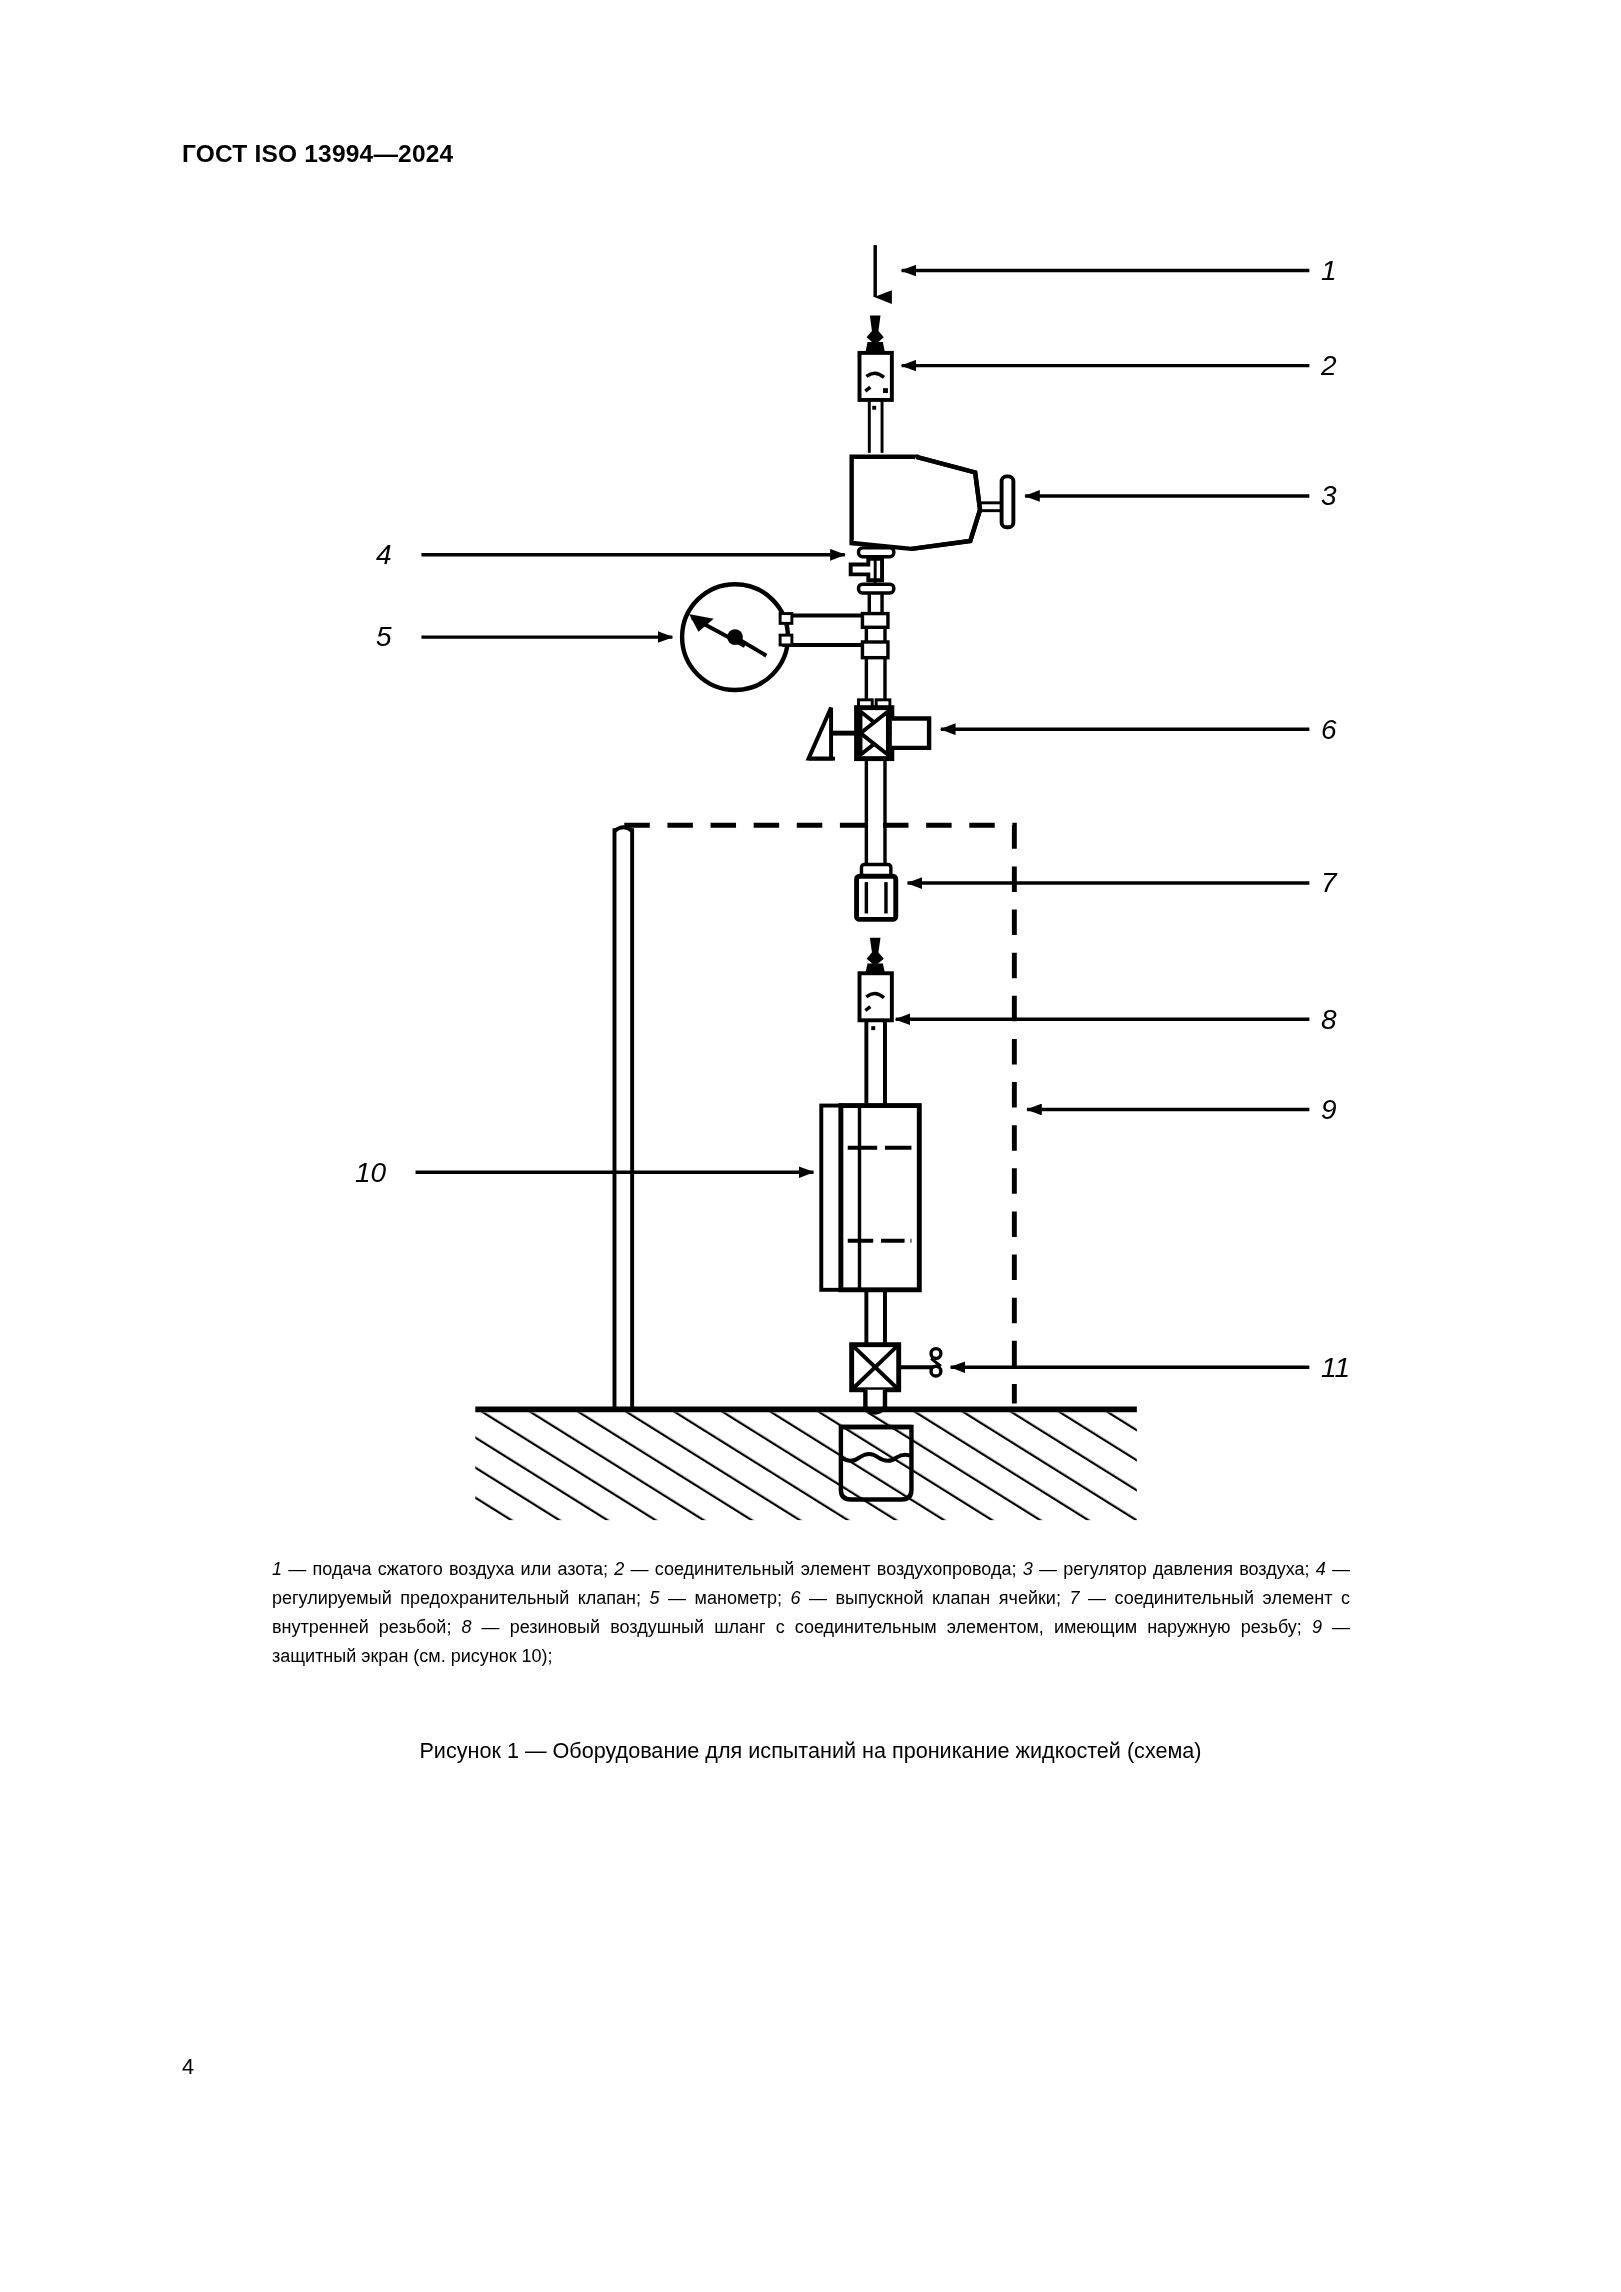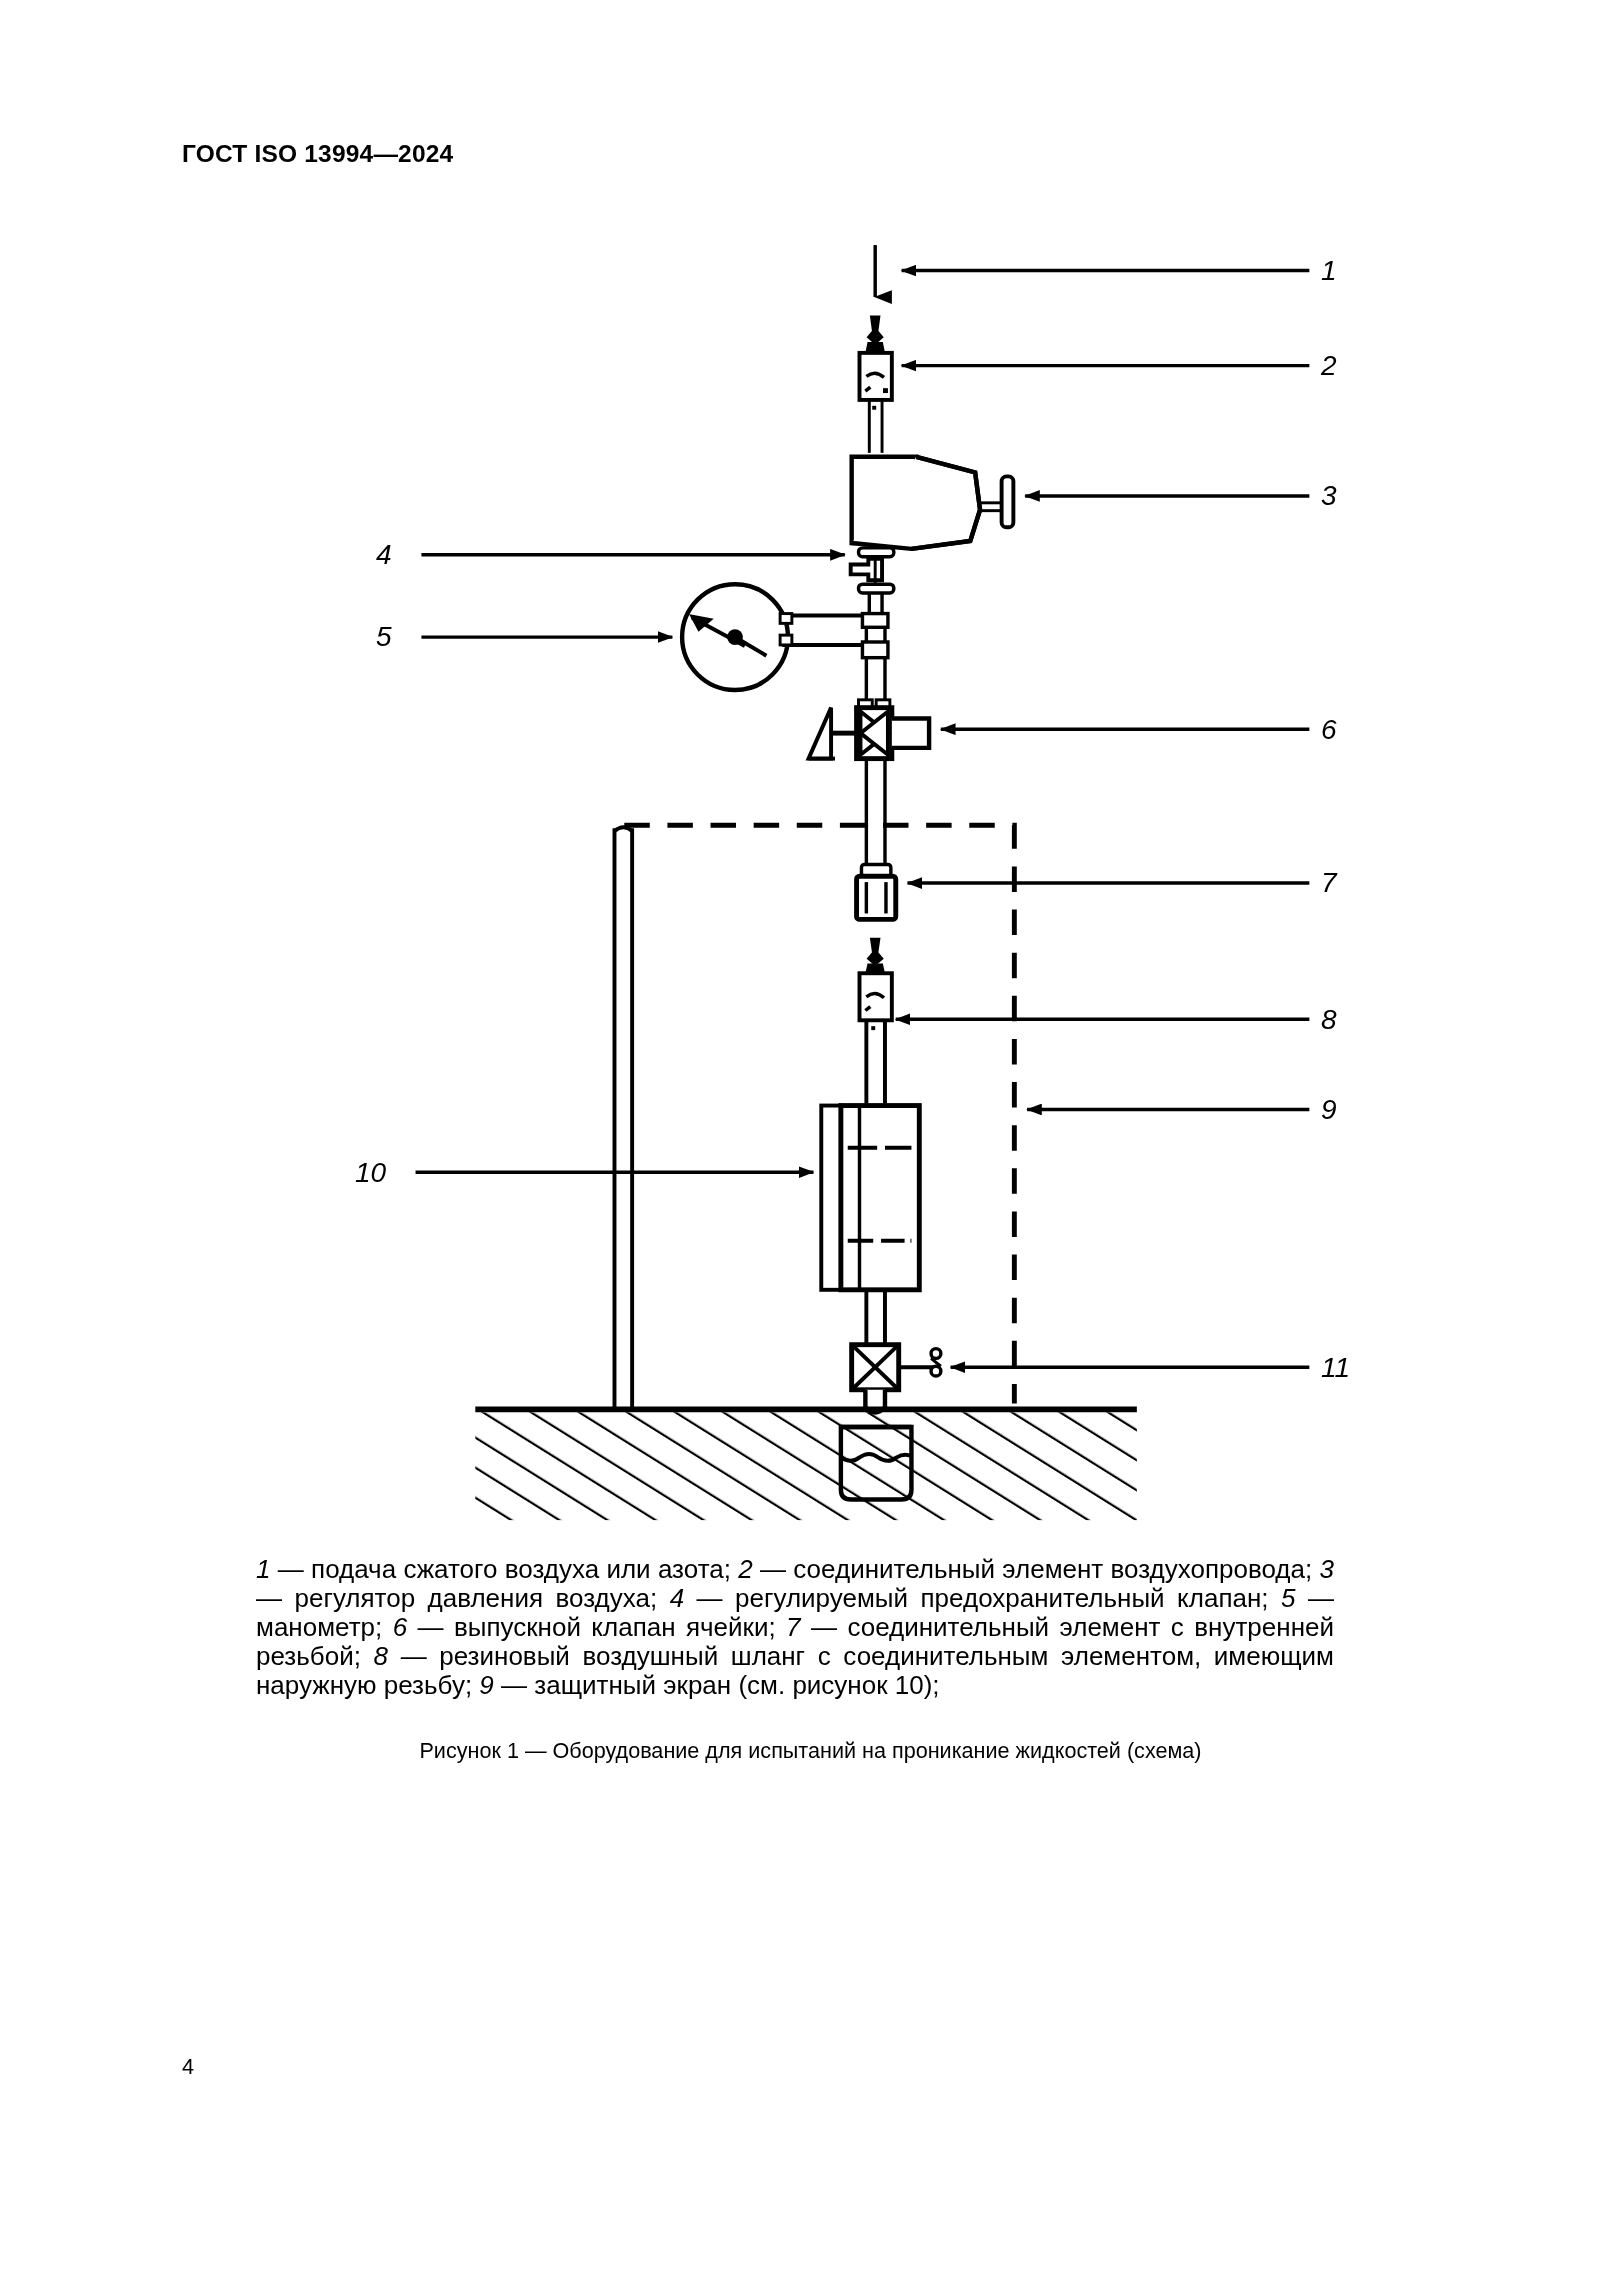--- a/index.html
+++ b/index.html
@@ -51,24 +51,24 @@
     font-size: 28px;
     font-weight: 400;
     font-family: "Liberation Sans", sans-serif;
     line-height: 1;
     white-space: nowrap;
   }
 
   
   .caption {
     position: absolute;
-    left: 256px;
+    left: 272px;
     top: 1555px;
     width: 1078px;
-    font-size: 26px;
+    font-size: 18px;
     line-height: 29px;
     text-align: justify;
     text-justify: inter-word;
   }
   .caption .lastline {
     text-align: center;
   }
   .caption i {
     font-style: italic;
   }

